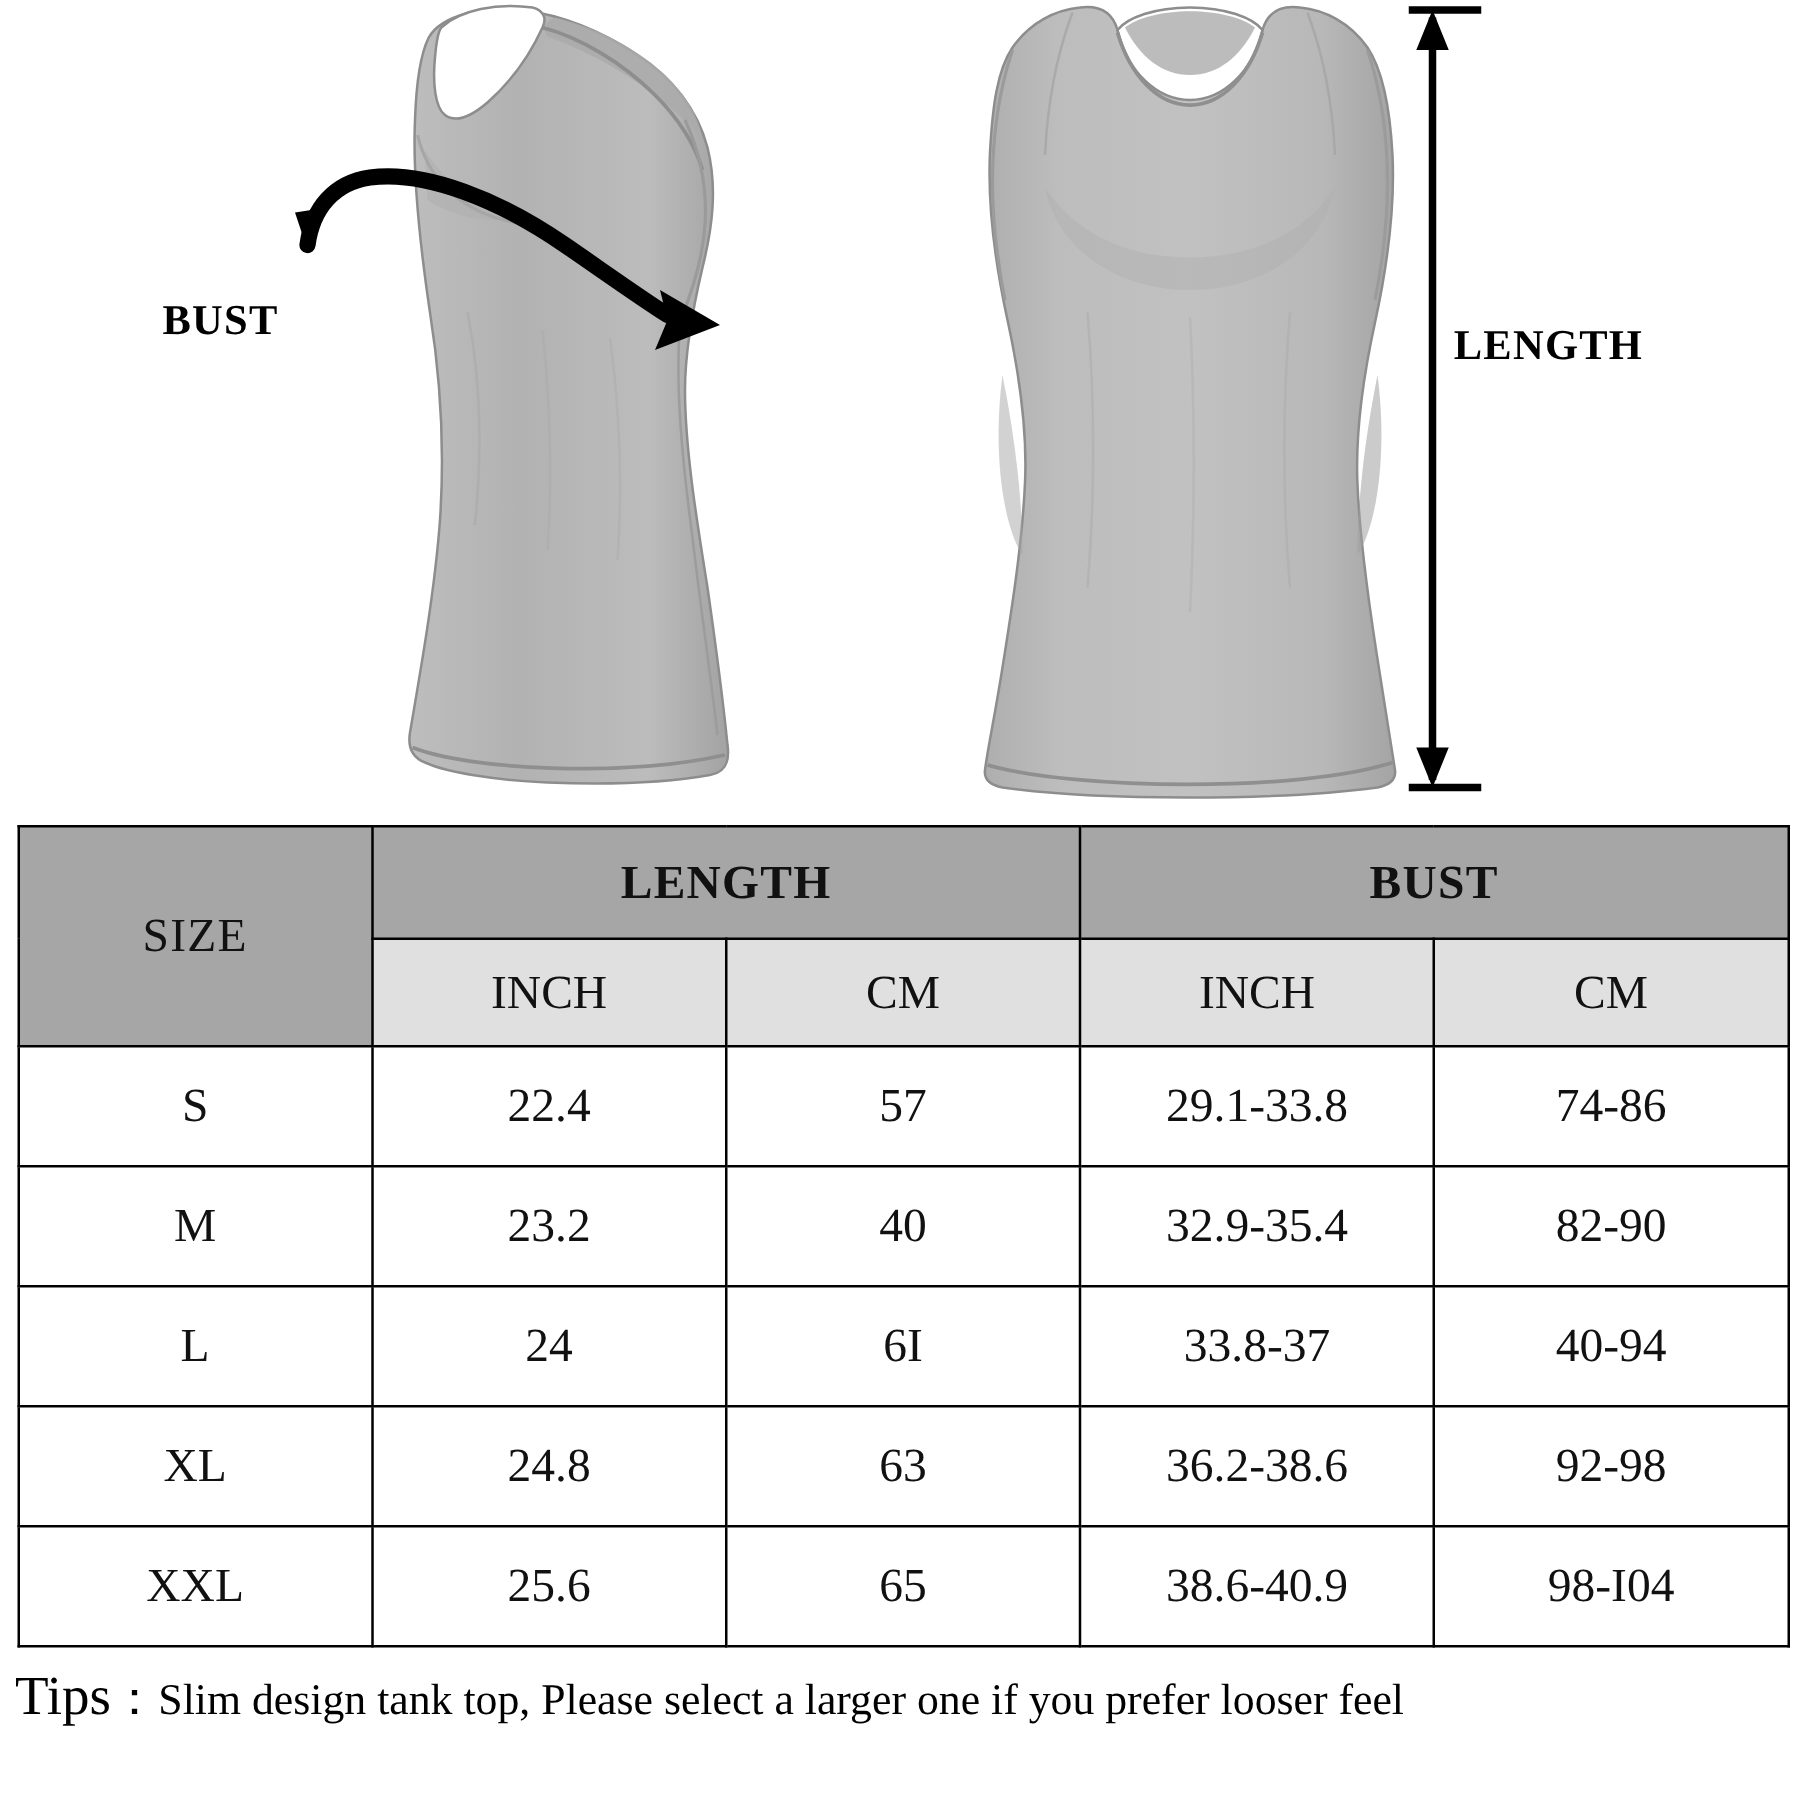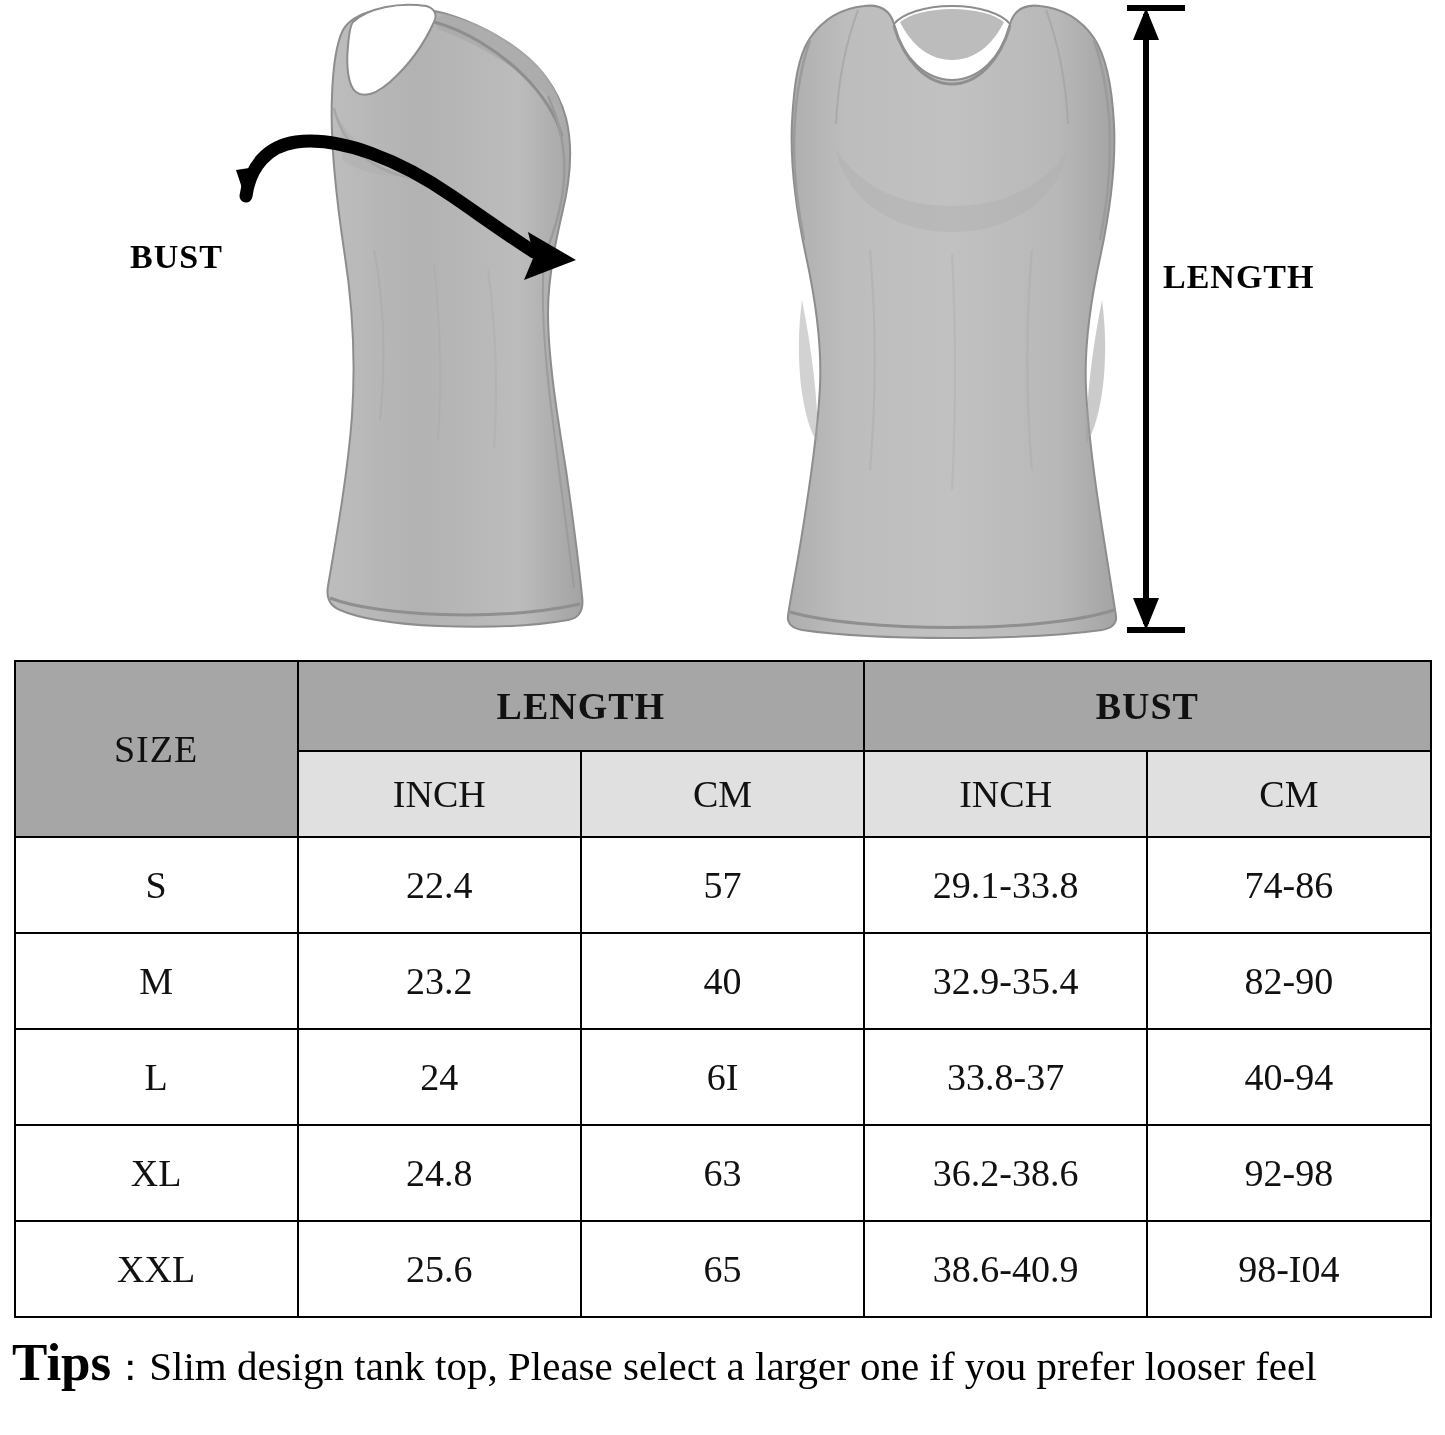--- a/index.html
+++ b/index.html
@@ -111,28 +111,28 @@
 
   
   .tips {
     margin: 14px 0 0 12px;
     font-family: "Liberation Serif", serif;
     font-size: 35px;
     line-height: 1.15;
     white-space: nowrap;
   }
   .tips .tips-word {
-    font-size: 53px;
-    font-weight: bold;
+    font-size: 44px;
+    font-weight: normal;
   }
   .tips .tips-colon {
     font-size: 38px;
   }
   .tips .tips-body {
-    font-size: 41px;
+    font-size: 35px;
   }
 </style>
 </head>
 <body>
 
 <div class="illustration">
 
   <svg id="side-view" class="garment" viewBox="0 0 400 640" width="400" height="640" xmlns="http://www.w3.org/2000/svg">
     <defs>
       <linearGradient id="gradSide" x1="0" y1="0" x2="1" y2="0">

